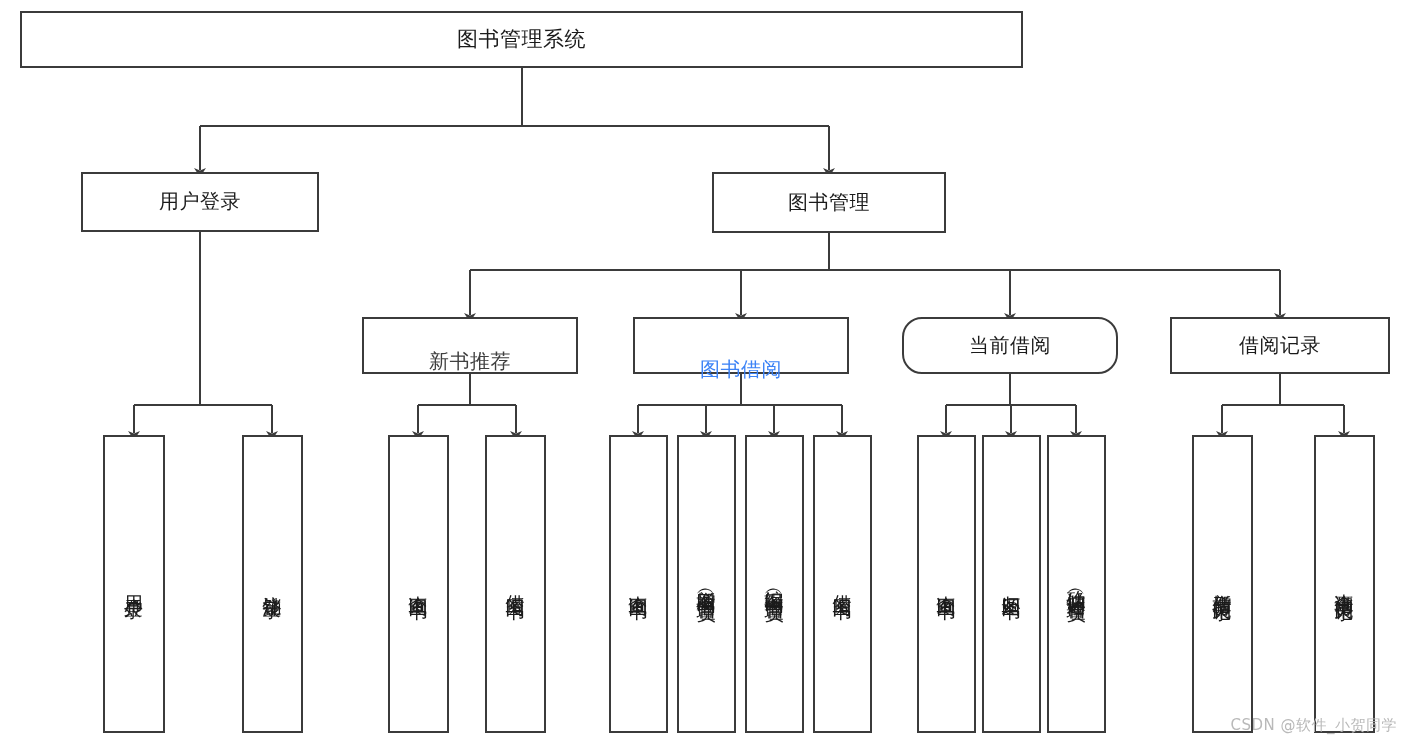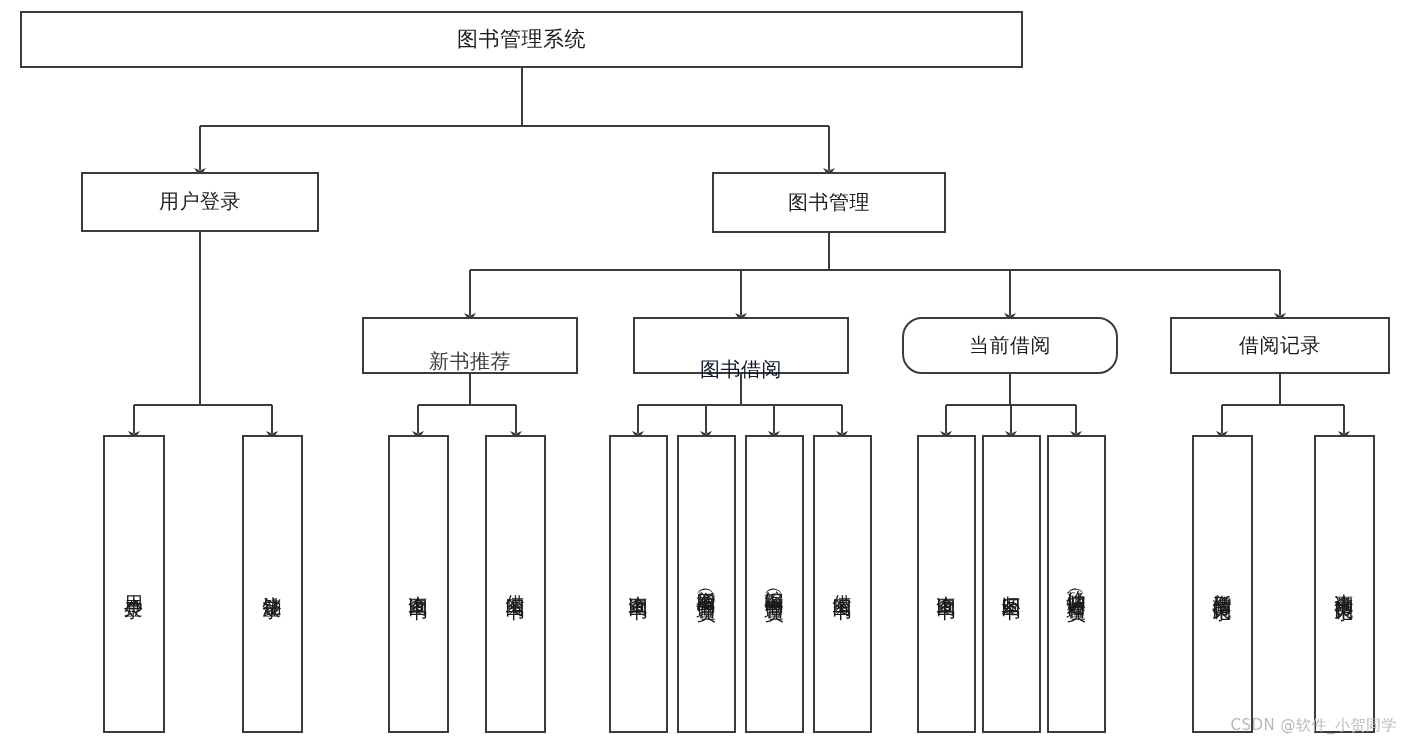--- a/index.html
+++ b/index.html
@@ -117,21 +117,21 @@
       <div class="node-box level-1" style="left: 81px; top: 172px; width: 238px; height: 60px; background: rgb(255, 255, 255); border-color: rgb(59, 59, 59);">
         <span class="node-label" style="color: rgb(27, 27, 27);">用户登录</span>
       </div>
       <div class="node-box level-1" style="left: 712px; top: 172px; width: 234px; height: 61px; background: rgb(255, 255, 255); border-color: rgb(59, 59, 59);">
         <span class="node-label" style="color: rgb(27, 27, 27);">图书管理</span>
       </div>
       <div class="node-box level-2" style="left: 362px; top: 317px; width: 216px; height: 57px; background: rgb(255, 255, 255); border-color: rgb(59, 59, 59);">
         <span class="node-label" style="color: #404040; margin-top: 32px;">新书推荐</span>
       </div>
       <div class="node-box level-2" style="left: 633px; top: 317px; width: 216px; height: 57px; background: rgb(255, 255, 255); border-color: rgb(59, 59, 59);">
-        <span class="node-label" style="color: #0f172a; margin-top: 48px;">图书借阅</span>
+        <span class="node-label" style="color: #3b82f6; margin-top: 48px;">图书借阅</span>
       </div>
       <div class="node-box level-2" style="left: 902px; top: 317px; width: 216px; height: 57px; background: rgb(255, 255, 255); border-color: rgb(59, 59, 59); border-radius: 20px;">
         <span class="node-label" style="color: rgb(27, 27, 27);">当前借阅</span>
       </div>
       <div class="node-box level-2" style="left: 1170px; top: 317px; width: 220px; height: 57px; background: rgb(255, 255, 255); border-color: rgb(59, 59, 59);">
         <span class="node-label" style="color: rgb(27, 27, 27);">借阅记录</span>
       </div>
       <div class="node-box level-3 vertical" style="left: 103px; top: 435px; width: 62px; height: 298px; background: rgb(255, 255, 255); border-color: rgb(59, 59, 59);">
         <span class="node-label" style="color: rgb(27, 27, 27);">用户登录</span>
       </div>

